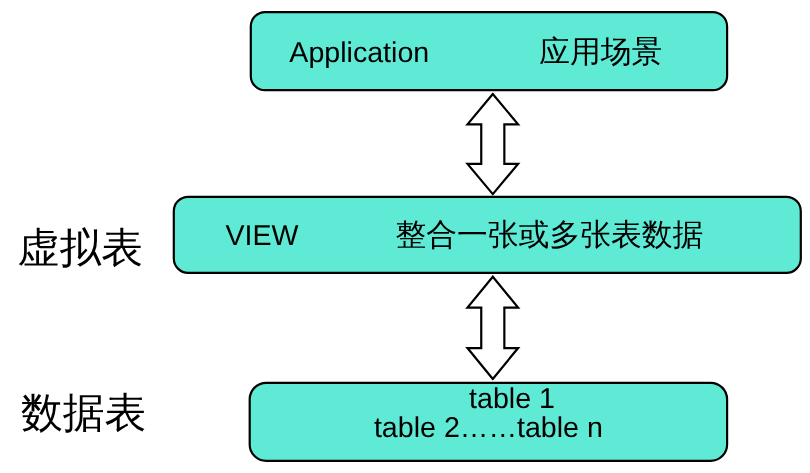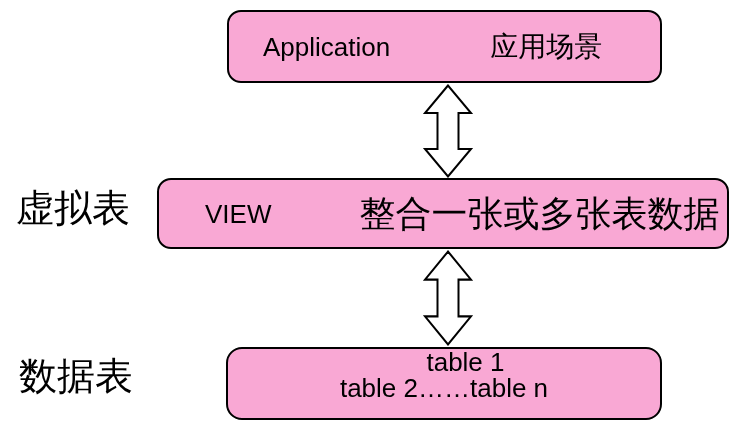--- a/index.html
+++ b/index.html
@@ -18,27 +18,27 @@
   }
   .side-label {
     position: absolute;
     font-size: 38px;
     line-height: 40px;
     font-weight: 400;
     color: #000000;
     white-space: nowrap;
   }
   .label-user    { left: 33px; top: 23px; }
-  .label-virtual { left: 16px; top: 188px; }
+  .label-virtual { left: 16px; top: 206px; }
   .label-data    { left: 19px; top: 356px; }
 
   .box {
     position: absolute;
     box-sizing: border-box;
-    background: #f9a8d4;
+    background: #5eead4;
     border: 2.5px solid #000000;
     display: flex;
     align-items: center;
     font-size: 26px;
     line-height: 1;
     white-space: nowrap;
   }
   .box-application {
     left: 227px; top: 10px;
     width: 435px; height: 73px;
@@ -53,21 +53,21 @@
   .box-tables {
     left: 226px; top: 347px;
     width: 436px; height: 73px;
     border-radius: 16px;
     flex-direction: column;
   }
 
   .box-application .t-left  { margin-left: 34px; }
   .box-application .t-right { margin-left: 100px; font-size: 28px; text-align: center; }
   .box-view .t-left         { margin-left: 46px; }
-  .box-view .t-right        { margin-left: 88px; font-size: 36px; }
+  .box-view .t-right        { margin-left: 88px; font-size: 28px; }
   .box-tables .t-left       { margin-left: 43px; }
   .box-tables .t-right      { }
 
   .arrow {
     position: absolute;
     left: 418px;
     width: 60px;
   }
   .arrow-1 { top: 84px;  height: 94px; }
   .arrow-2 { top: 250px; height: 96px; }

